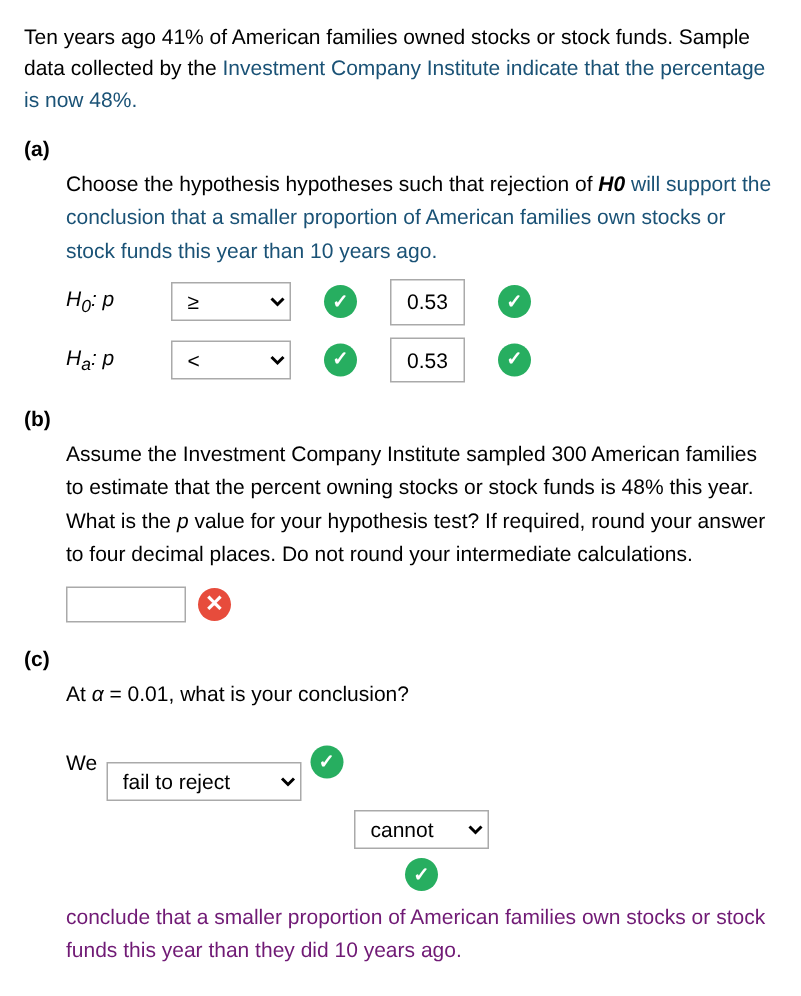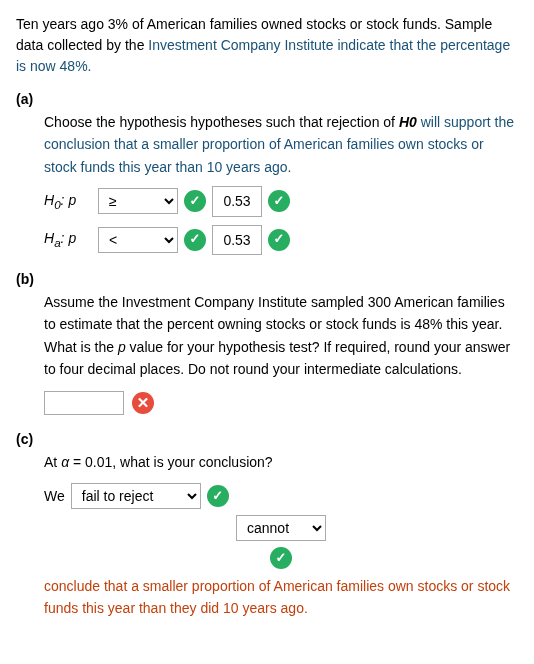--- a/index.html
+++ b/index.html
@@ -28,21 +28,21 @@
       margin-left: 28px;
       line-height: 1.6;
     }
     .section-content .blue {
       color: #1a5276;
     }
     .hypothesis-row {
       display: flex;
       align-items: center;
       margin-top: 8px;
-      gap: 6px;
+      gap: 22px;
     }
     .hypothesis-label {
       font-style: italic;
       min-width: 48px;
     }
     .dropdown-select {
       border: 1px solid #aaa;
       padding: 3px 6px;
       font-size: 14px;
       min-width: 80px;
@@ -105,38 +105,38 @@
     }
     .conclusion-row2 {
       display: flex;
       align-items: center;
       gap: 6px;
       margin-top: 6px;
       flex-wrap: wrap;
       flex-direction: column;
     }
     .blue-text {
-      color: #c2410c;
+      color: #701a75;
     }
     .italic-bold {
       font-style: italic;
       font-weight: bold;
       margin-top: 32px;
     }
     .section-header {
       display: flex;
       gap: 4px;
       margin-bottom: 4px;
     }
   </style>
 </head>
 <body>
 
 <div class="intro-text">
-  <span>Ten years ago 3% of American families owned stocks or stock funds. Sample data collected by the </span><span class="highlight">Investment Company Institute indicate that the percentage is now 48%.</span>
+  <span>Ten years ago 41% of American families owned stocks or stock funds. Sample data collected by the </span><span class="highlight">Investment Company Institute indicate that the percentage is now 48%.</span>
 </div>
 
 <div class="section">
   <div class="section-header">
     <span class="section-label">(a)</span>
   </div>
   <div class="section-content">
     <span>Choose the hypothesis hypotheses such that rejection of </span><span class="italic-bold">H0</span><span class="blue"> will support the conclusion that a smaller proportion of American families own stocks or stock funds this year than 10 years ago.</span>
 
     
@@ -190,21 +190,21 @@
 
 <div class="section">
   <div class="section-header">
     <span class="section-label">(c)</span>
   </div>
   <div class="section-content">
     <span>At <em>α</em> = 0.01, what is your conclusion?</span>
 
     <div class="conclusion-row">
       <span>We</span>
-      <select class="dropdown-select" style="min-width:130px;">
+      <select class="dropdown-select" style="min-width:130px;margin-top:25px;">
         <option>fail to reject</option>
         <option>reject</option>
       </select>
       <span class="check-icon">✓</span>
     </div>
 
     <div class="conclusion-row2">
       <select class="dropdown-select" style="min-width:90px;">
         <option>cannot</option>
         <option>can</option>

